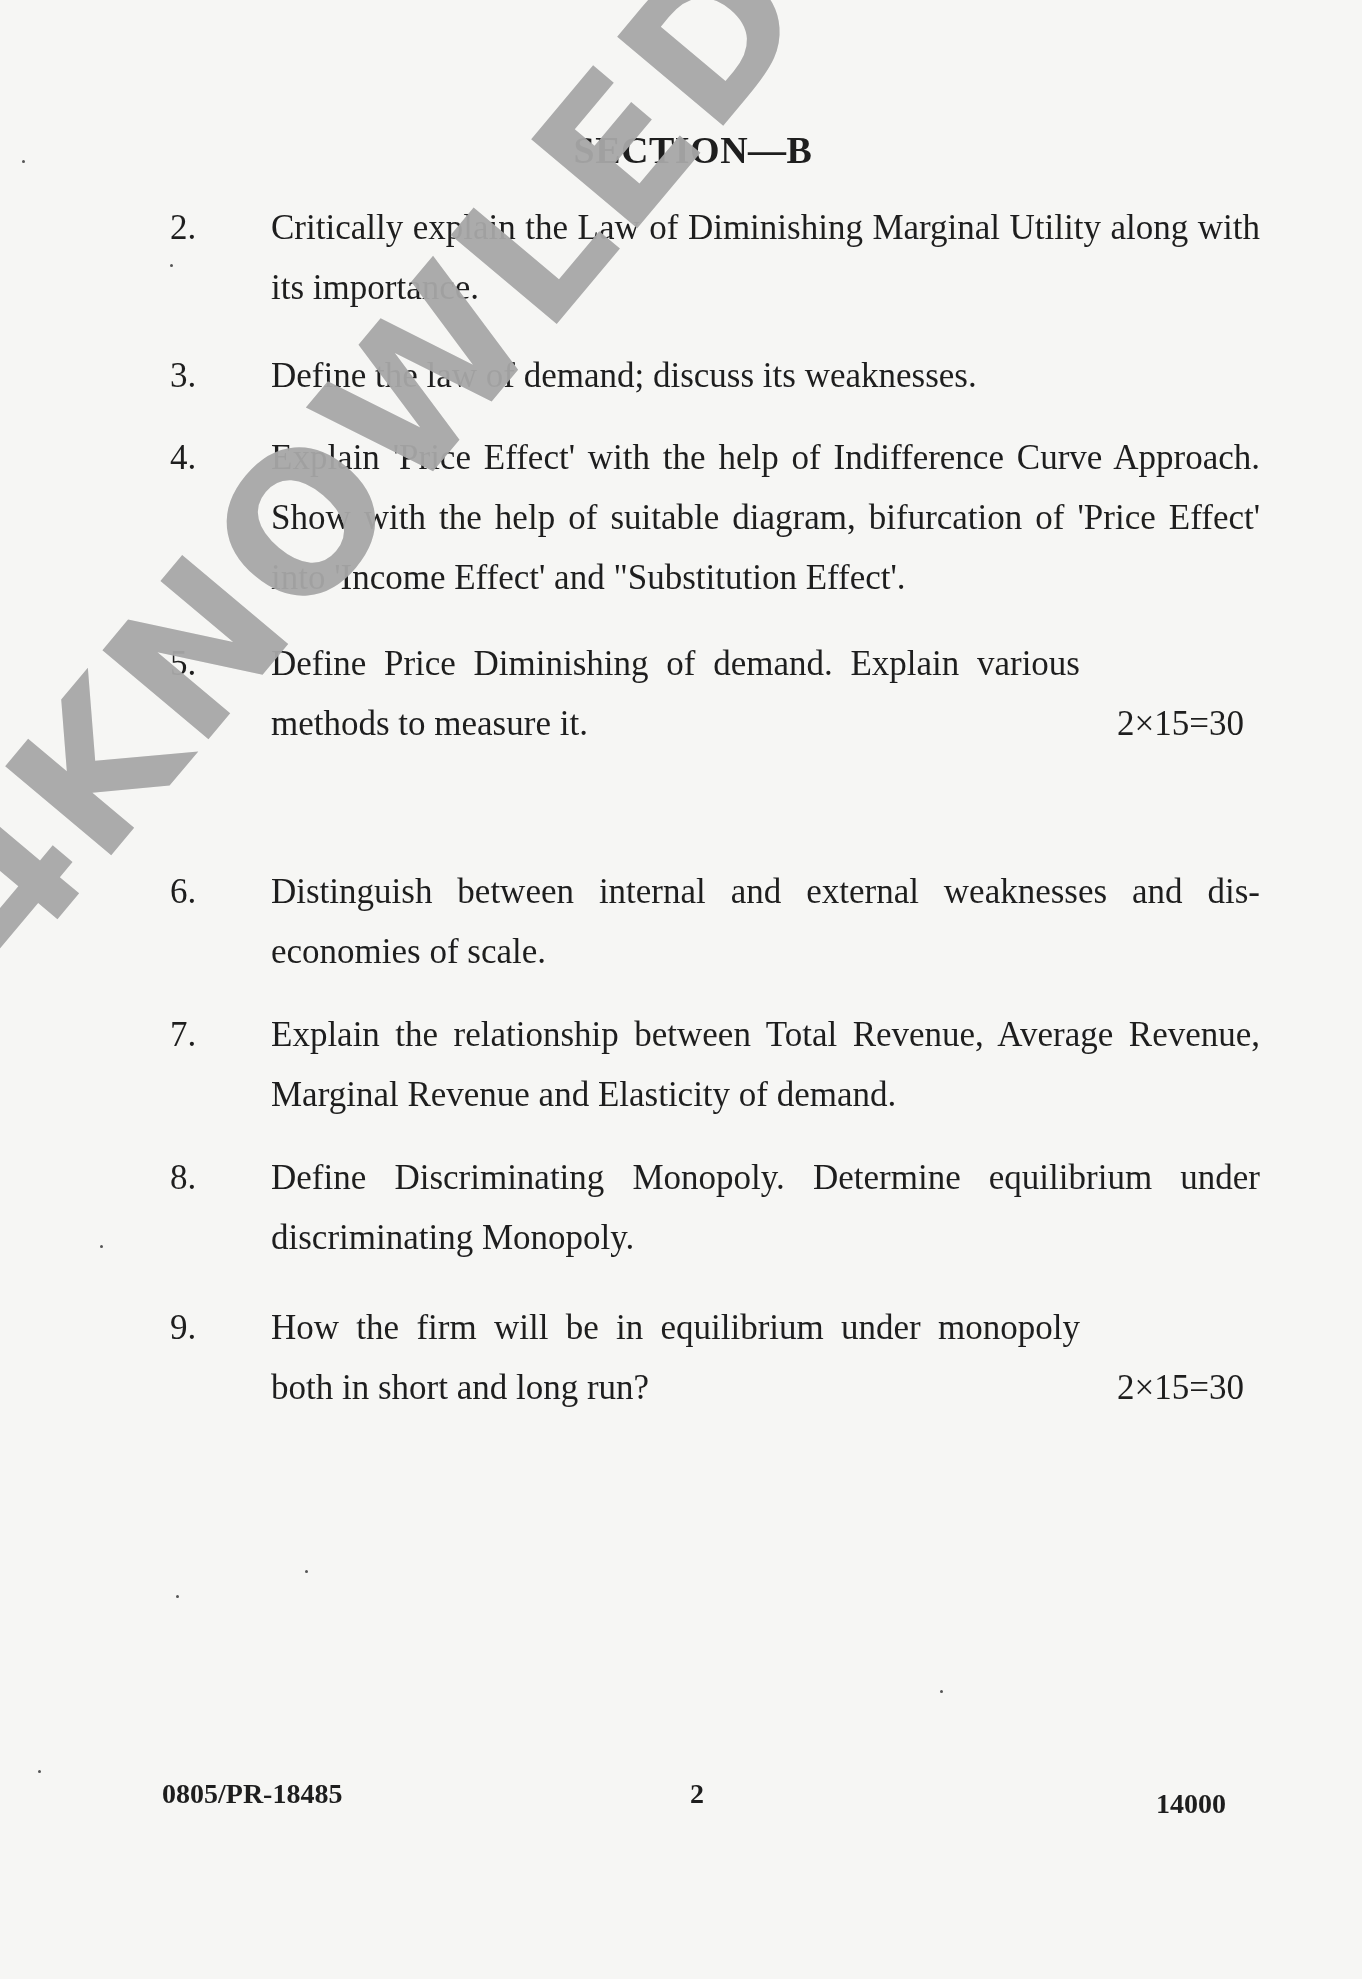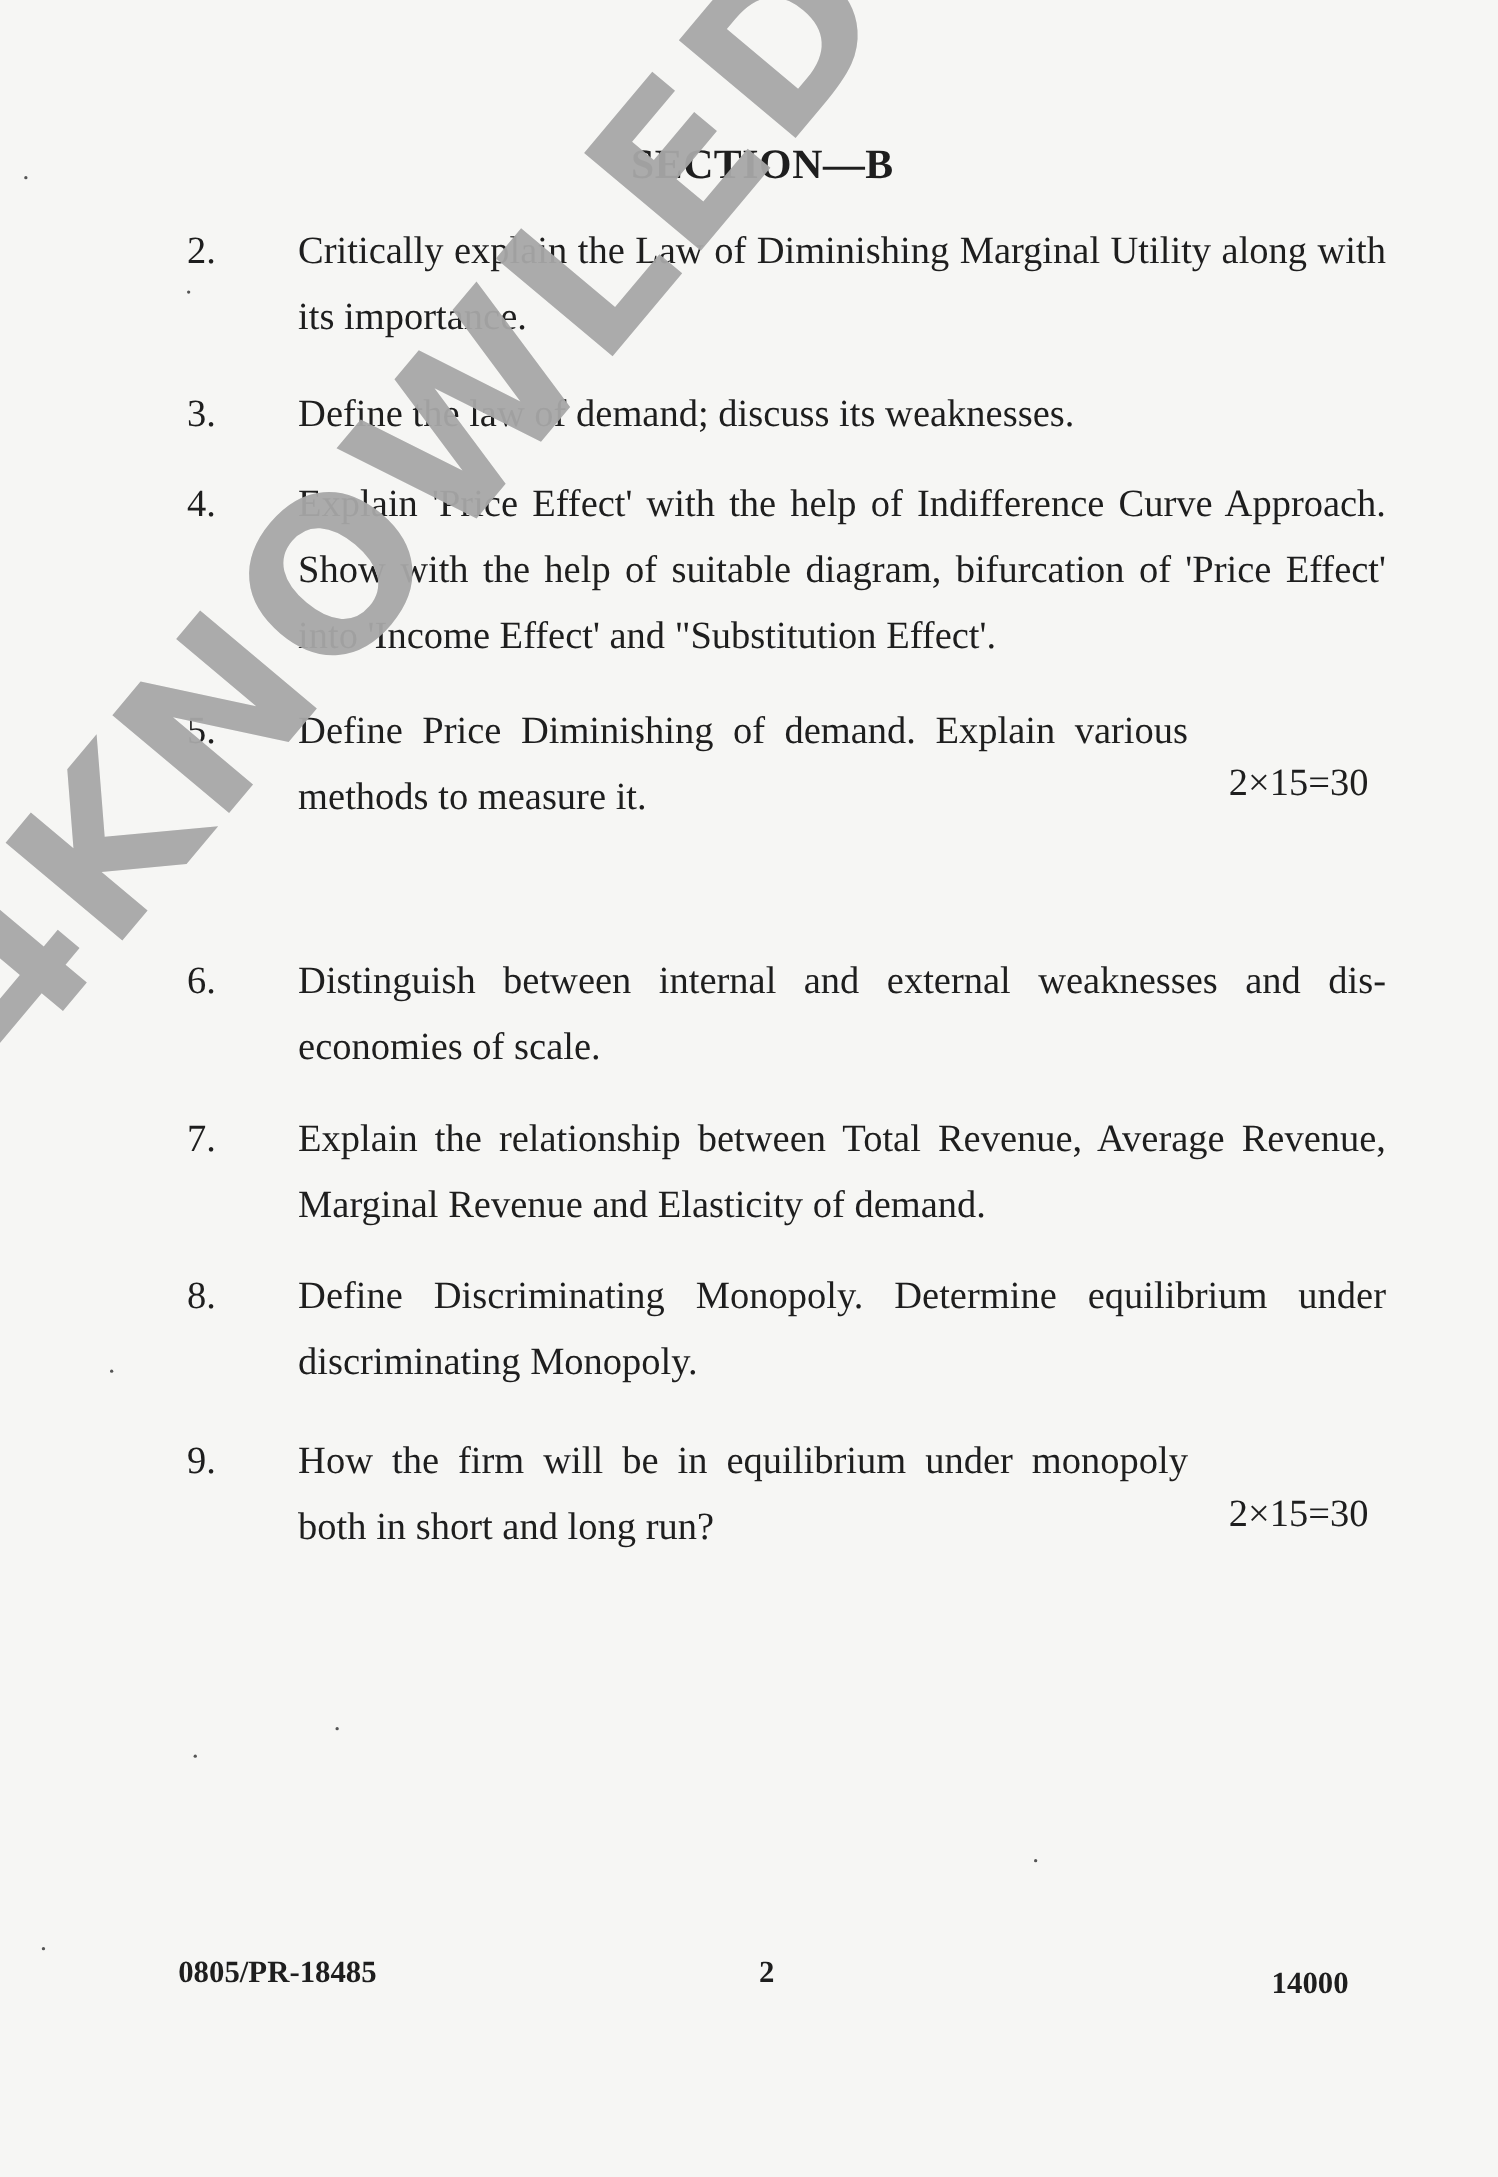--- a/index.html
+++ b/index.html
@@ -10,21 +10,21 @@
     color: #1e1e1e;
   }
   .page { position: absolute; left: 0; top: 0; width: 1362px; height: 1979px; }
   .section-title {
     position: absolute; left: 12px; width: 1362px; text-align: center;
     font-weight: bold; font-size: 38px; letter-spacing: 0.5px;
   }
   .q { position: absolute; left: 160px; width: 1100px; font-size: 35px; line-height: 60px; }
   .q .num { position: absolute; left: 10px; top: 0; }
   .q .body { margin-left: 111px; text-align: justify; text-align-last: left; }
-  .q .marks { position: absolute; right: 16px; bottom: 12px; }
+  .q .marks { position: absolute; right: 16px; bottom: 0; }
   .footer {
     position: absolute; top: 1778px; font-weight: bold; font-size: 28px;
   }
   .watermark {
     position: absolute; left: -130px; top: 930px; width: 1900px;
     font-family: "DejaVu Sans", sans-serif; font-weight: bold;
     font-size: 190px; color: #a8a8a8; opacity: 0.95; white-space: nowrap;
     transform: rotate(-50deg); transform-origin: 0 50%;
     letter-spacing: 4px; pointer-events: none;
   }

